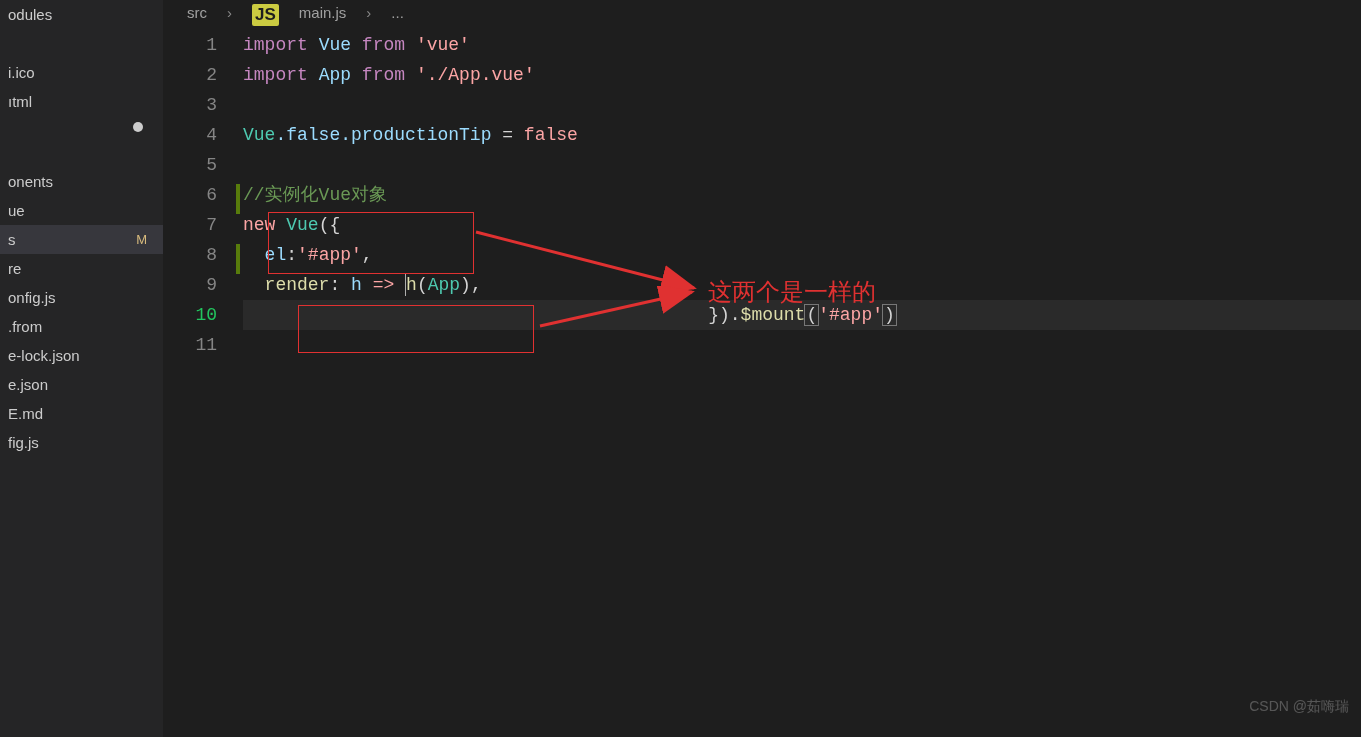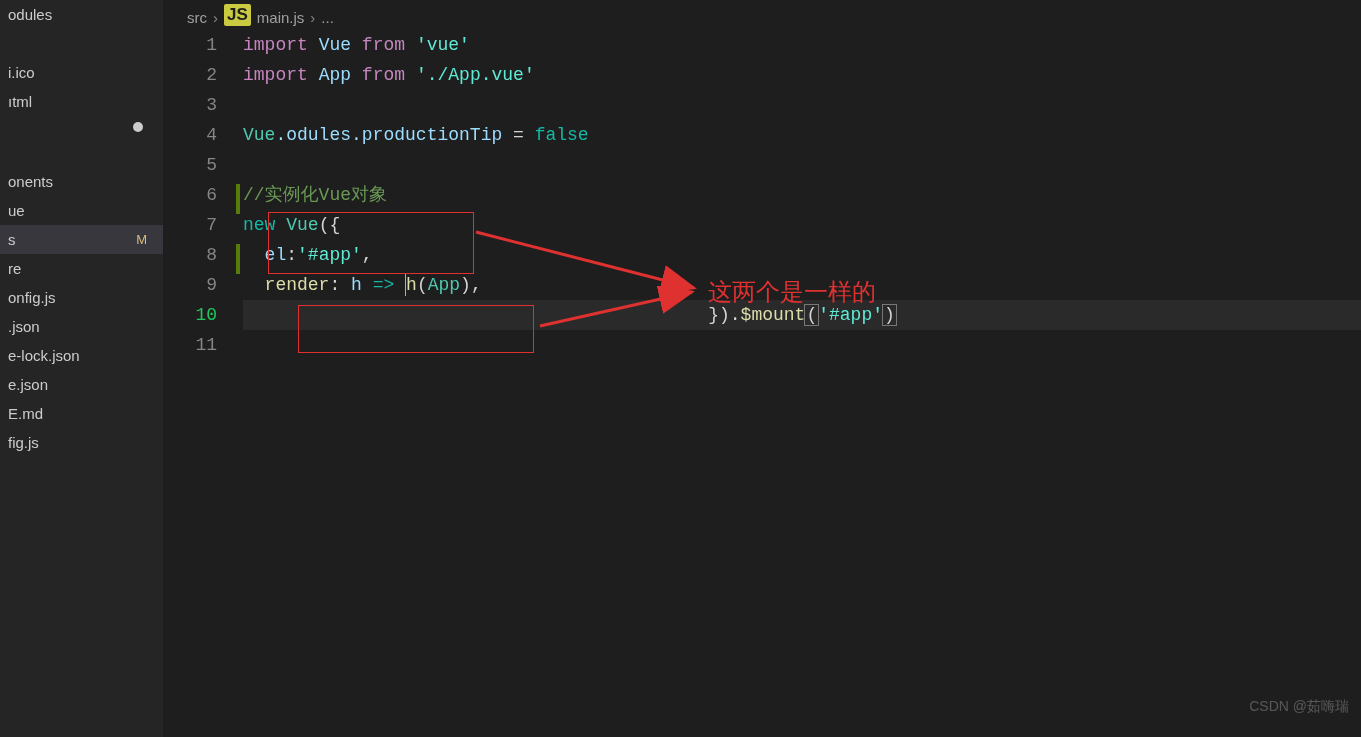--- a/index.html
+++ b/index.html
@@ -44,22 +44,22 @@
     background: #cccccc;
     margin-right: 12px;
   }
   .editor {
     position: absolute;
     left: 163px; top: 0; right: 0; bottom: 0;
     background: #1e1e1e;
   }
   .breadcrumb {
     display: flex;
-    align-items: flex-end;
-    gap: 6px;
+    align-items: flex-start;
+    gap: 20px;
     padding: 4px 24px;
     font-family: -apple-system, "Segoe UI", sans-serif;
     font-size: 15px;
     color: #a0a0a0;
   }
   .js-badge {
     background: #cbcb41;
     color: #1e1e1e;
     font-weight: bold;
     font-size: 17px;
@@ -82,23 +82,23 @@
   .line.active { background: #2a2a2a; text-align: center; }
   .gutter-bar {
     position: absolute;
     left: 236px;
     width: 4px;
     background: #587c0c;
   }
   .tok-kw { color: #c586c0; }
   .tok-var { color: #9cdcfe; }
   .tok-type { color: #4ec9b0; }
-  .tok-str { color: #5eead4; }
+  .tok-str { color: #fca5a5; }
   .tok-fn { color: #dcdcaa; }
-  .tok-const { color: #14b8a6; }
+  .tok-const { color: #fca5a5; }
   .tok-comment { color: #6a9955; }
   .tok-punc { color: #d4d4d4; }
   .tok-op { color: #d4d4d4; }
   .bracket-hl { border: 1px solid #777; padding: 0 1px; margin: 0 -1px; }
   .cursor { border-left: 1px solid #aeafad; display:inline-block; height: 22px; vertical-align: middle; }
   .annot-box {
     position: absolute;
     border: 1px solid #e03131;
     pointer-events: none;
   }
@@ -151,21 +151,21 @@
         <span>s</span>
         <span class="mod-badge">M</span>
       </div>
       <div class="sidebar-item">
         <span>re</span>
       </div>
       <div class="sidebar-item">
         <span>onfig.js</span>
       </div>
       <div class="sidebar-item">
-        <span>.json</span>
+        <span>.from</span>
       </div>
       <div class="sidebar-item">
         <span>e-lock.json</span>
       </div>
       <div class="sidebar-item">
         <span>e.json</span>
       </div>
       <div class="sidebar-item">
         <span>E.md</span>
       </div>
@@ -197,21 +197,21 @@
         <div class="ln">8</div>
         <div class="ln">9</div>
         <div class="ln active">10</div>
         <div class="ln">11</div>
       </div>
 
     <div class="code">
       <div class="line"><span class="tok-kw">import</span> <span class="tok-var">Vue</span> <span class="tok-kw">from</span> <span class="tok-str">'vue'</span></div>
       <div class="line"><span class="tok-kw">import</span> <span class="tok-var">App</span> <span class="tok-kw">from</span> <span class="tok-str">'./App.vue'</span></div>
       <div class="line"></div>
-      <div class="line"><span class="tok-type">Vue</span><span class="tok-var">.odules.productionTip</span><span class="tok-op"> = </span><span class="tok-const">false</span></div>
+      <div class="line"><span class="tok-type">Vue</span><span class="tok-var">.false.productionTip</span><span class="tok-op"> = </span><span class="tok-const">false</span></div>
       <div class="line"></div>
       <div class="line"><span class="tok-comment">//实例化Vue对象</span></div>
       <div class="line"><span class="tok-const">new</span> <span class="tok-type">Vue</span><span class="tok-punc">({</span></div>
       <div class="line">  <span class="tok-var">el</span><span class="tok-punc">:</span><span class="tok-str">'#app'</span><span class="tok-punc">,</span></div>
       <div class="line">  <span class="tok-fn">render</span><span class="tok-punc">: </span><span class="tok-var">h</span><span class="tok-const"> =&gt; </span><span class="cursor"></span><span class="tok-fn">h</span><span class="tok-punc">(</span><span class="tok-type">App</span><span class="tok-punc">)</span><span class="tok-punc">,</span></div>
       <div class="line active"><span class="tok-punc">})</span><span class="tok-punc">.</span><span class="tok-fn">$mount</span><span class="tok-punc bracket-hl">(</span><span class="tok-str">'#app'</span><span class="tok-punc bracket-hl">)</span></div>
       <div class="line"></div>
     </div>
   </div>
 </div>

